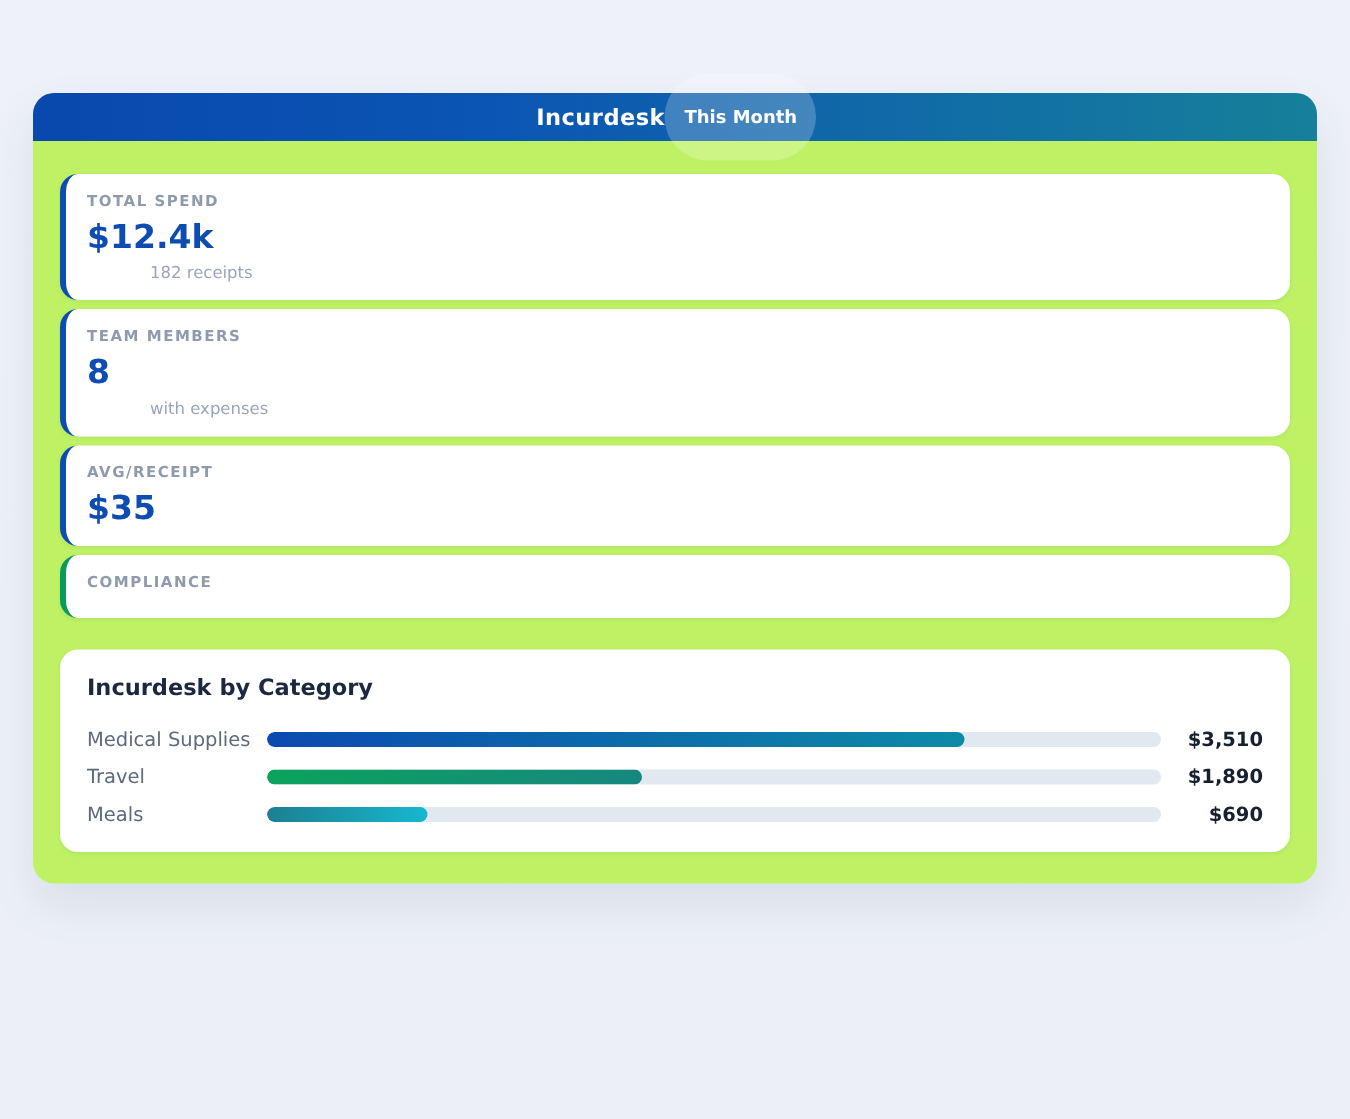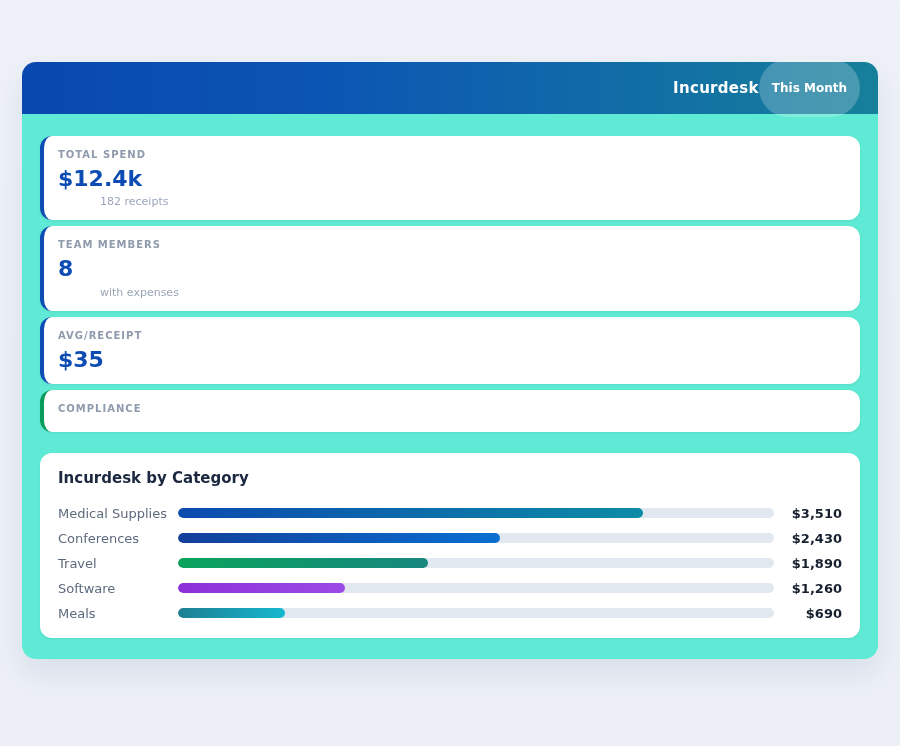--- a/index.html
+++ b/index.html
@@ -9,45 +9,45 @@
     background: linear-gradient(180deg, #eef1f7 0%, #ecf0f6 100%);
     overflow: hidden;
   }
   .page { width: 900px; height: 746px; padding: 62px 22px 0 22px; }
   .app-card {
     width: 856px;
     border-radius: 14px;
     box-shadow: 0 14px 30px rgba(40, 70, 130, 0.10);
   }
   .app-header {
-    height: 52px;
+    height: 32px;
     border-radius: 14px 14px 0 0;
     background: linear-gradient(90deg, #0948ae 0%, #0b55b4 35%, #16809a 100%);
     display: flex;
     align-items: center;
-    justify-content: flex-end;
+    justify-content: center;
     padding: 0 18px 0 20px;
   }
   .app-title {
     color: #ffffff;
     font-size: 15px;
     font-weight: bold;
     letter-spacing: 0.3px;
   }
   .badge {
     background: rgba(255, 255, 255, 0.22);
     color: #ffffff;
     font-size: 12px;
     font-weight: bold;
     padding: 22px 13px;
     border-radius: 999px;
     cursor: pointer;
   }
   .panel {
-    background: #5eead4;
+    background: #bef264;
     border-radius: 0 0 14px 14px;
     padding: 22px 18px 21px 18px;
   }
   .stat-card {
     background: #ffffff;
     border-radius: 12px;
     border-left: 4px solid #0d4cb3;
     padding: 13px 18px 12px 14px;
     margin-bottom: 6px;
     box-shadow: 0 1px 3px rgba(25, 50, 100, 0.07);
@@ -152,39 +152,25 @@
         <h2 class="section-title">Incurdesk by Category</h2>
         <div id="category-rows">
             <div class="cat-row">
               <span class="cat-label">Medical Supplies</span>
               <span class="cat-track" style="background: rgb(226, 232, 240);">
                 <span class="cat-fill" style="display: block; width: 78%; background: linear-gradient(90deg, rgb(11, 74, 176), rgb(13, 139, 166));"></span>
               </span>
               <span class="cat-value">$3,510</span>
             </div>
             <div class="cat-row">
-              <span class="cat-label">Conferences</span>
-              <span class="cat-track" style="background: rgb(226, 232, 240);">
-                <span class="cat-fill" style="display: block; width: 54%; background: linear-gradient(90deg, rgb(18, 63, 155), rgb(10, 111, 210));"></span>
-              </span>
-              <span class="cat-value">$2,430</span>
-            </div>
-            <div class="cat-row">
               <span class="cat-label">Travel</span>
               <span class="cat-track" style="background: rgb(226, 232, 240);">
                 <span class="cat-fill" style="display: block; width: 42%; background: linear-gradient(90deg, rgb(10, 163, 92), rgb(23, 135, 127));"></span>
               </span>
               <span class="cat-value">$1,890</span>
-            </div>
-            <div class="cat-row">
-              <span class="cat-label">Software</span>
-              <span class="cat-track" style="background: rgb(226, 232, 240);">
-                <span class="cat-fill" style="display: block; width: 28%; background: linear-gradient(90deg, rgb(141, 47, 217), rgb(155, 75, 230));"></span>
-              </span>
-              <span class="cat-value">$1,260</span>
             </div>
             <div class="cat-row">
               <span class="cat-label">Meals</span>
               <span class="cat-track" style="background: rgb(226, 232, 240);">
                 <span class="cat-fill" style="display: block; width: 18%; background: linear-gradient(90deg, rgb(29, 127, 146), rgb(22, 184, 207));"></span>
               </span>
               <span class="cat-value">$690</span>
             </div>
           </div>
       </section>

